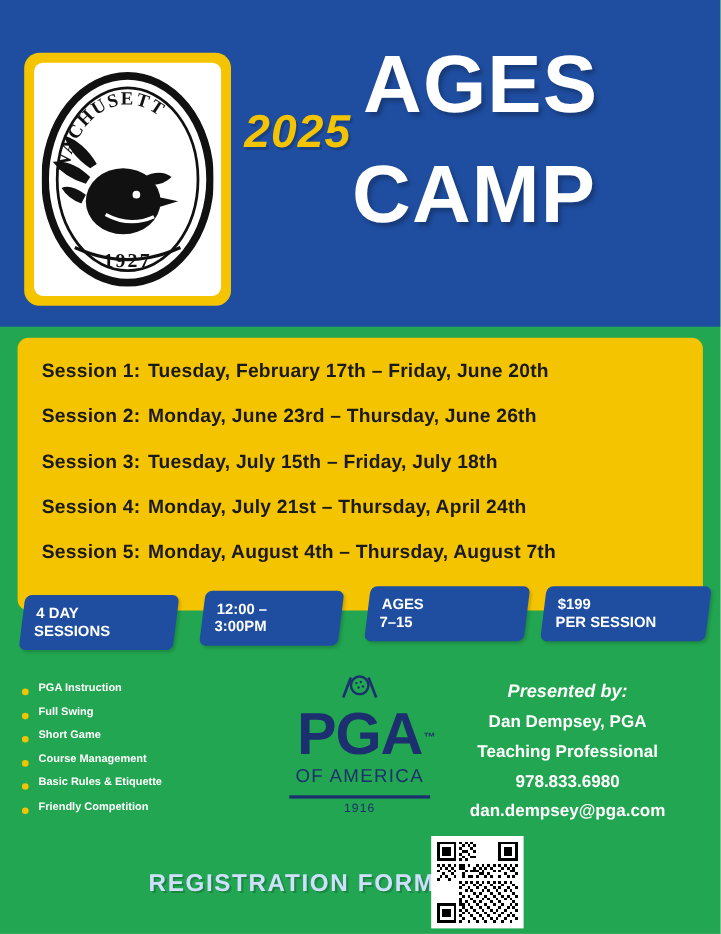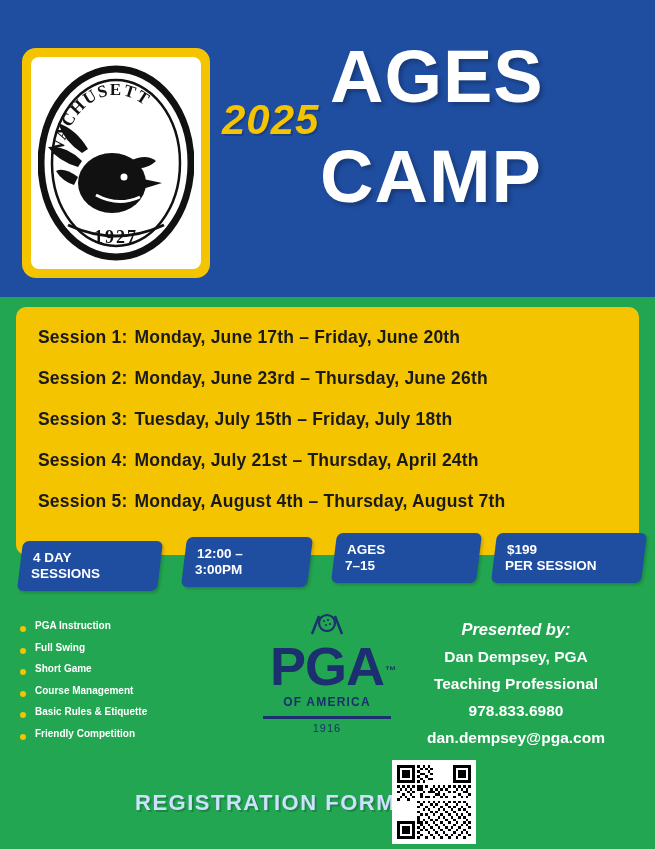--- a/index.html
+++ b/index.html
@@ -154,22 +154,22 @@
     display: inline-block;
     text-align: center;
   }
   .pga-tm {
     font-size: 11px;
     position: absolute;
     right: -11px; top: 4px;
     font-weight: bold;
   }
   .pga-of {
-    font-size: 12px;
-    font-weight: bold;
+    font-size: 17px;
+    font-weight: normal;
     letter-spacing: 1.2px;
     margin-top: 2px;
   }
   .pga-rule {
     width: 128px; height: 3px;
     background: #1c2f6e;
     margin: 7px auto 3px auto;
   }
   .pga-year {
     font-size: 11px;
@@ -248,21 +248,21 @@
       </svg>
     </div>
   </div>
 
   <div class="year">2025</div>
   <div class="title-golf">AGES</div>
   <div class="title-camp">CAMP</div>
 
   <div class="sessions-panel">
     <div class="session-line">
-      <span class="lbl">Session 1:</span><span>Monday, June 17th – Friday, June 20th</span>
+      <span class="lbl">Session 1:</span><span>Tuesday, February 17th – Friday, June 20th</span>
     </div>
     <div class="session-line">
       <span class="lbl">Session 2:</span><span>Monday, June 23rd – Thursday, June 26th</span>
     </div>
     <div class="session-line">
       <span class="lbl">Session 3:</span><span>Tuesday, July 15th – Friday, July 18th</span>
     </div>
     <div class="session-line">
       <span class="lbl">Session 4:</span><span>Monday, July 21st – Thursday, April 24th</span>
     </div>

